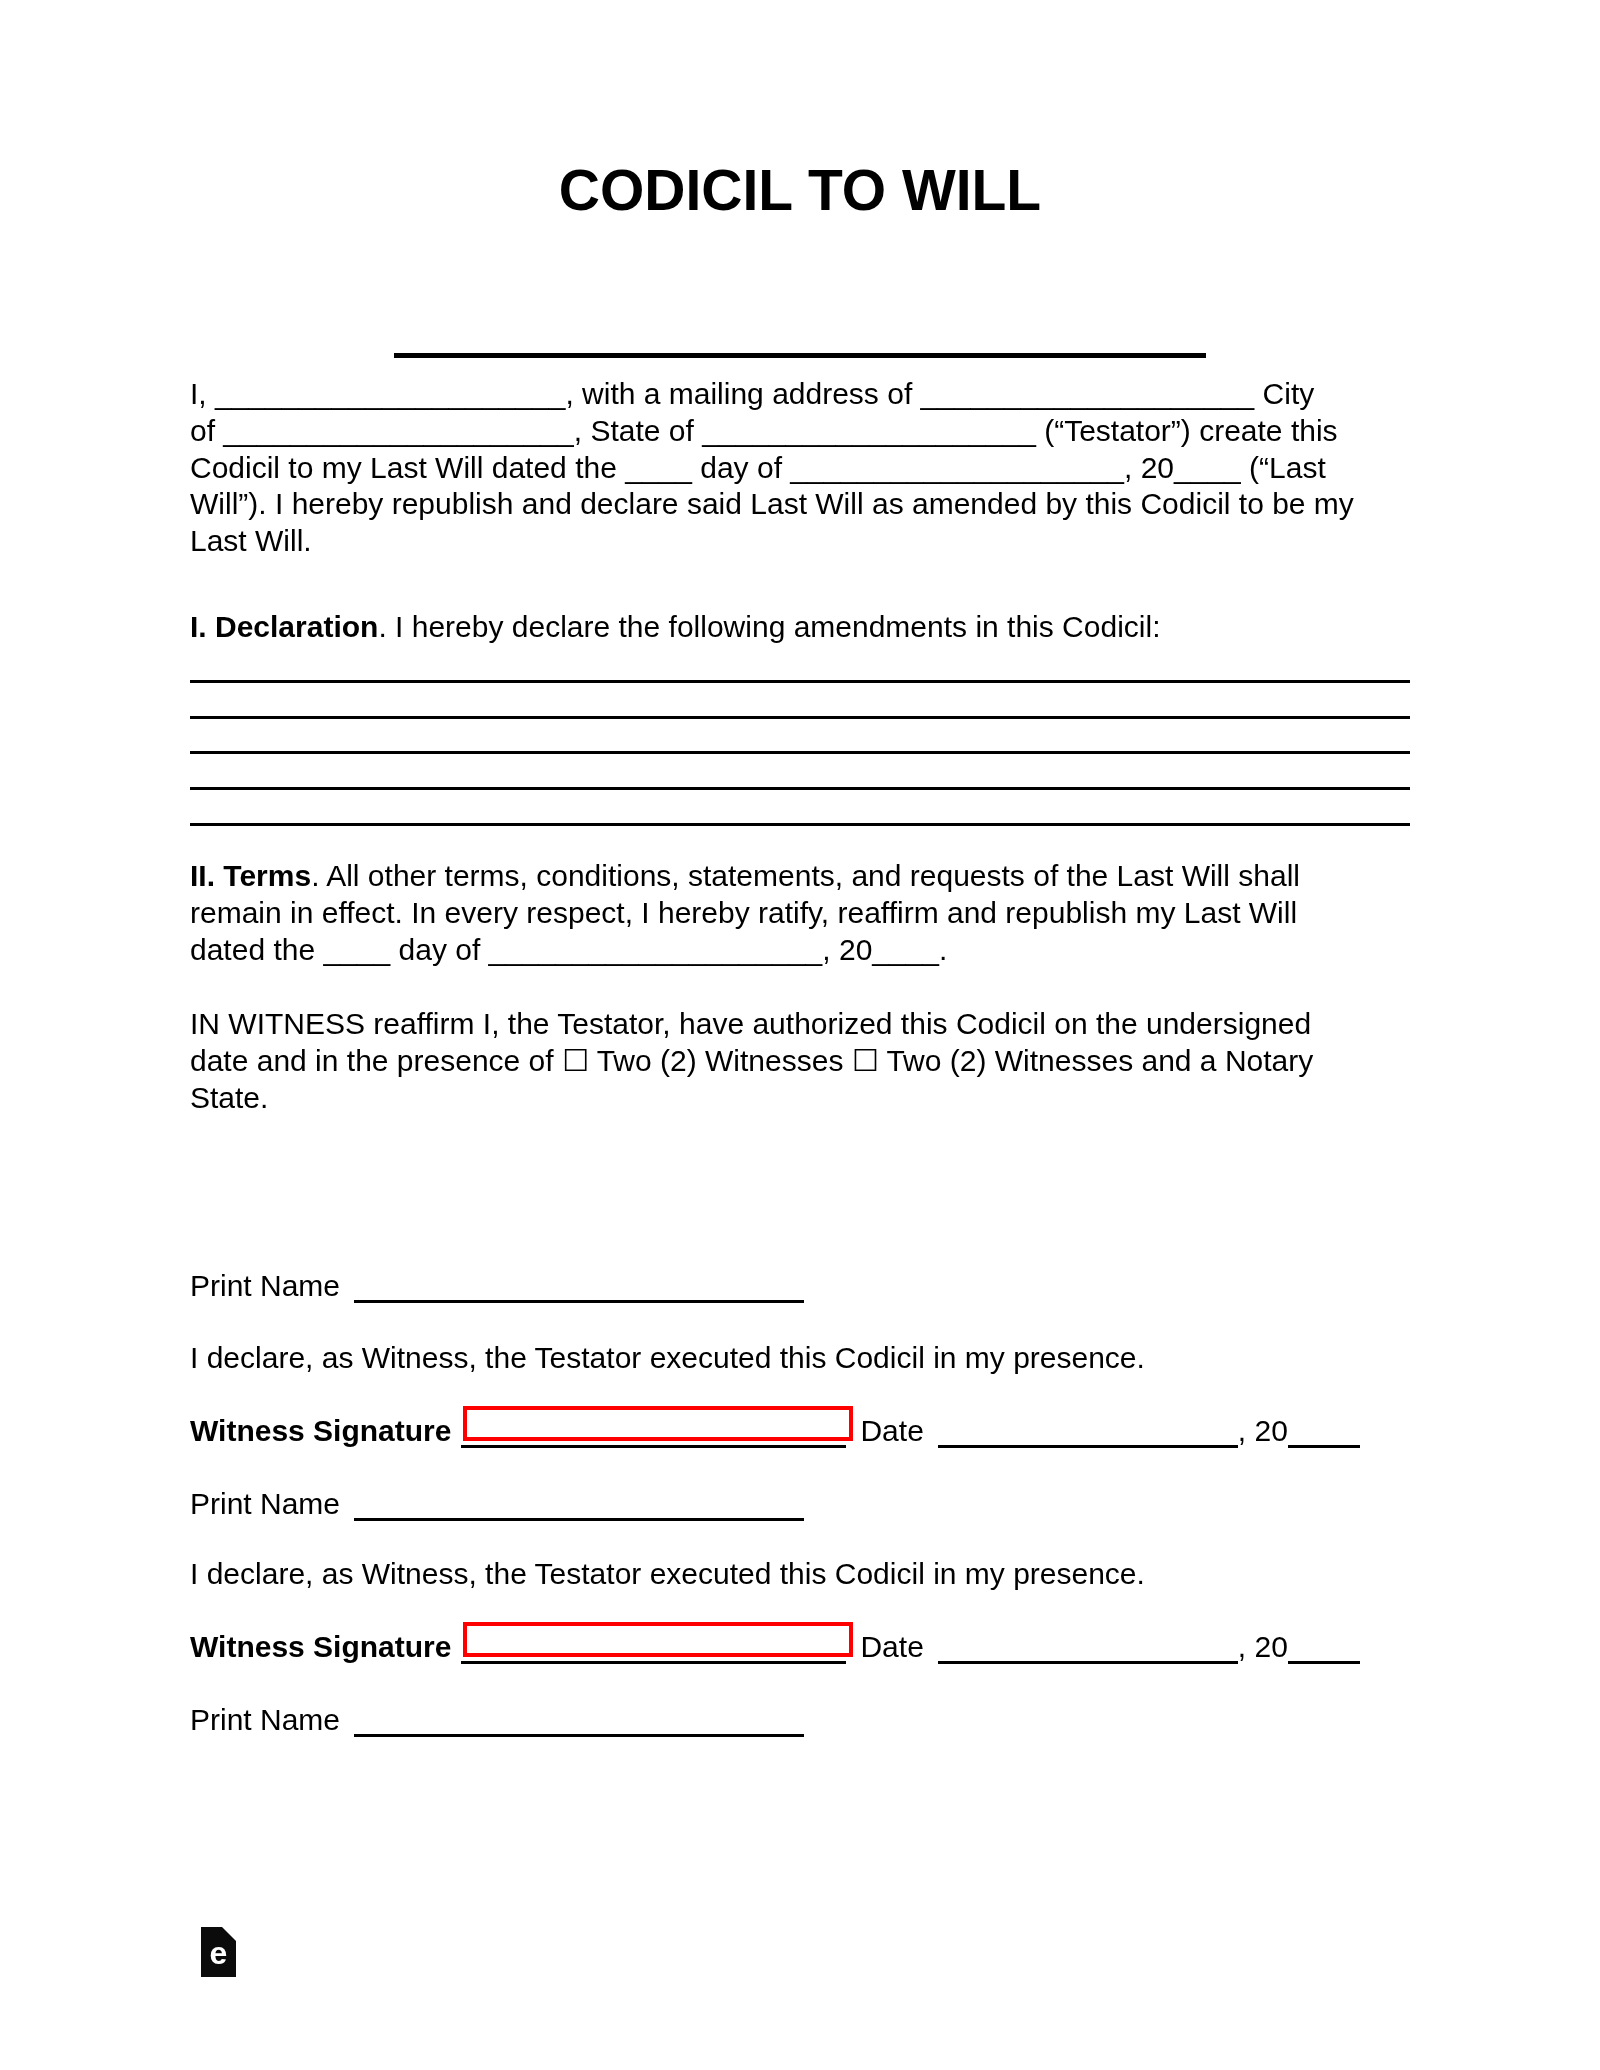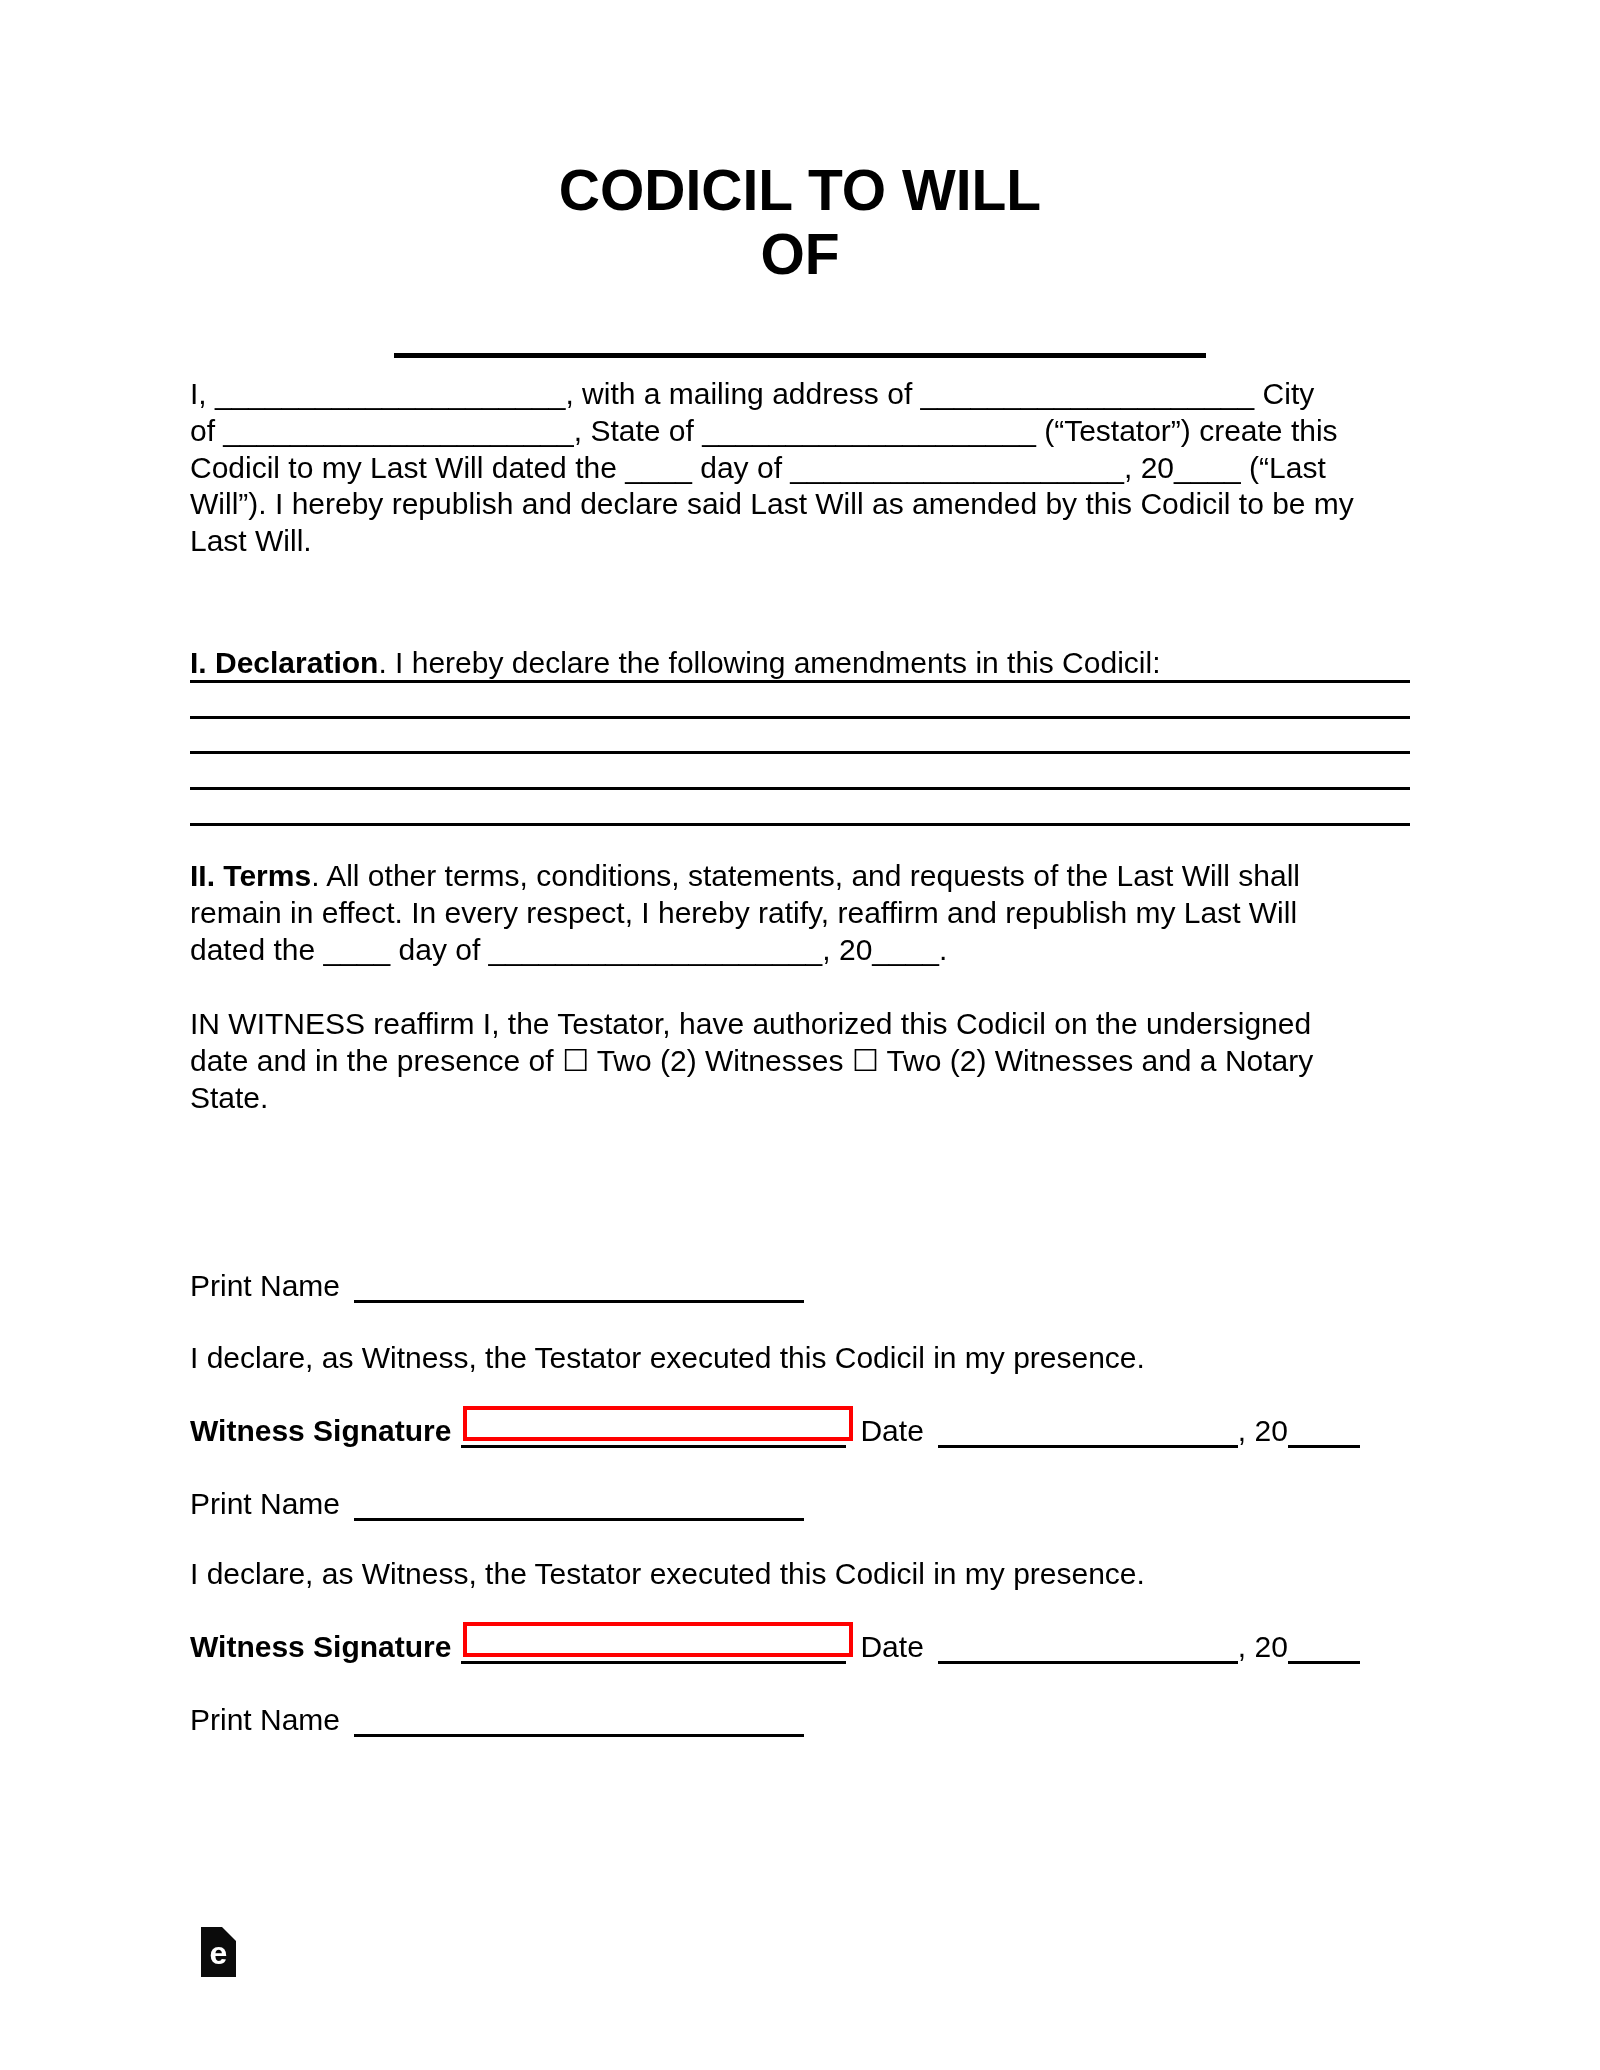--- a/index.html
+++ b/index.html
@@ -68,32 +68,31 @@
     text-align:center;color:#fff;font-weight:bold;font-size:32px;line-height:38px;
   }
 </style>
 </head>
 <body>
 
 <div class="page">
 
   <div class="title">
     <div>CODICIL TO WILL</div>
-    <div>OF</div>
   </div>
 
   <div class="title-rule"></div>
 
   <div class="para pre" style="top:376px">I, _____________________, with a mailing address of ____________________ City
 of _____________________, State of ____________________ (“Testator”) create this
 Codicil to my Last Will dated the ____ day of ____________________, 20____ (“Last
 Will”). I hereby republish and declare said Last Will as amended by this Codicil to be my
 Last Will.</div>
 
-  <div class="para" style="top:645px">
+  <div class="para" style="top:609px">
     <b>I. Declaration</b><span class="pre">. I hereby declare the following amendments in this Codicil:</span>
   </div>
 
   <div id="amendment-lines">
       <div class="amendline" style="top: 680px;"></div>
       <div class="amendline" style="top: 715.7px;"></div>
       <div class="amendline" style="top: 751.4px;"></div>
       <div class="amendline" style="top: 787.1px;"></div>
       <div class="amendline" style="top: 822.8px;"></div>
     </div>

